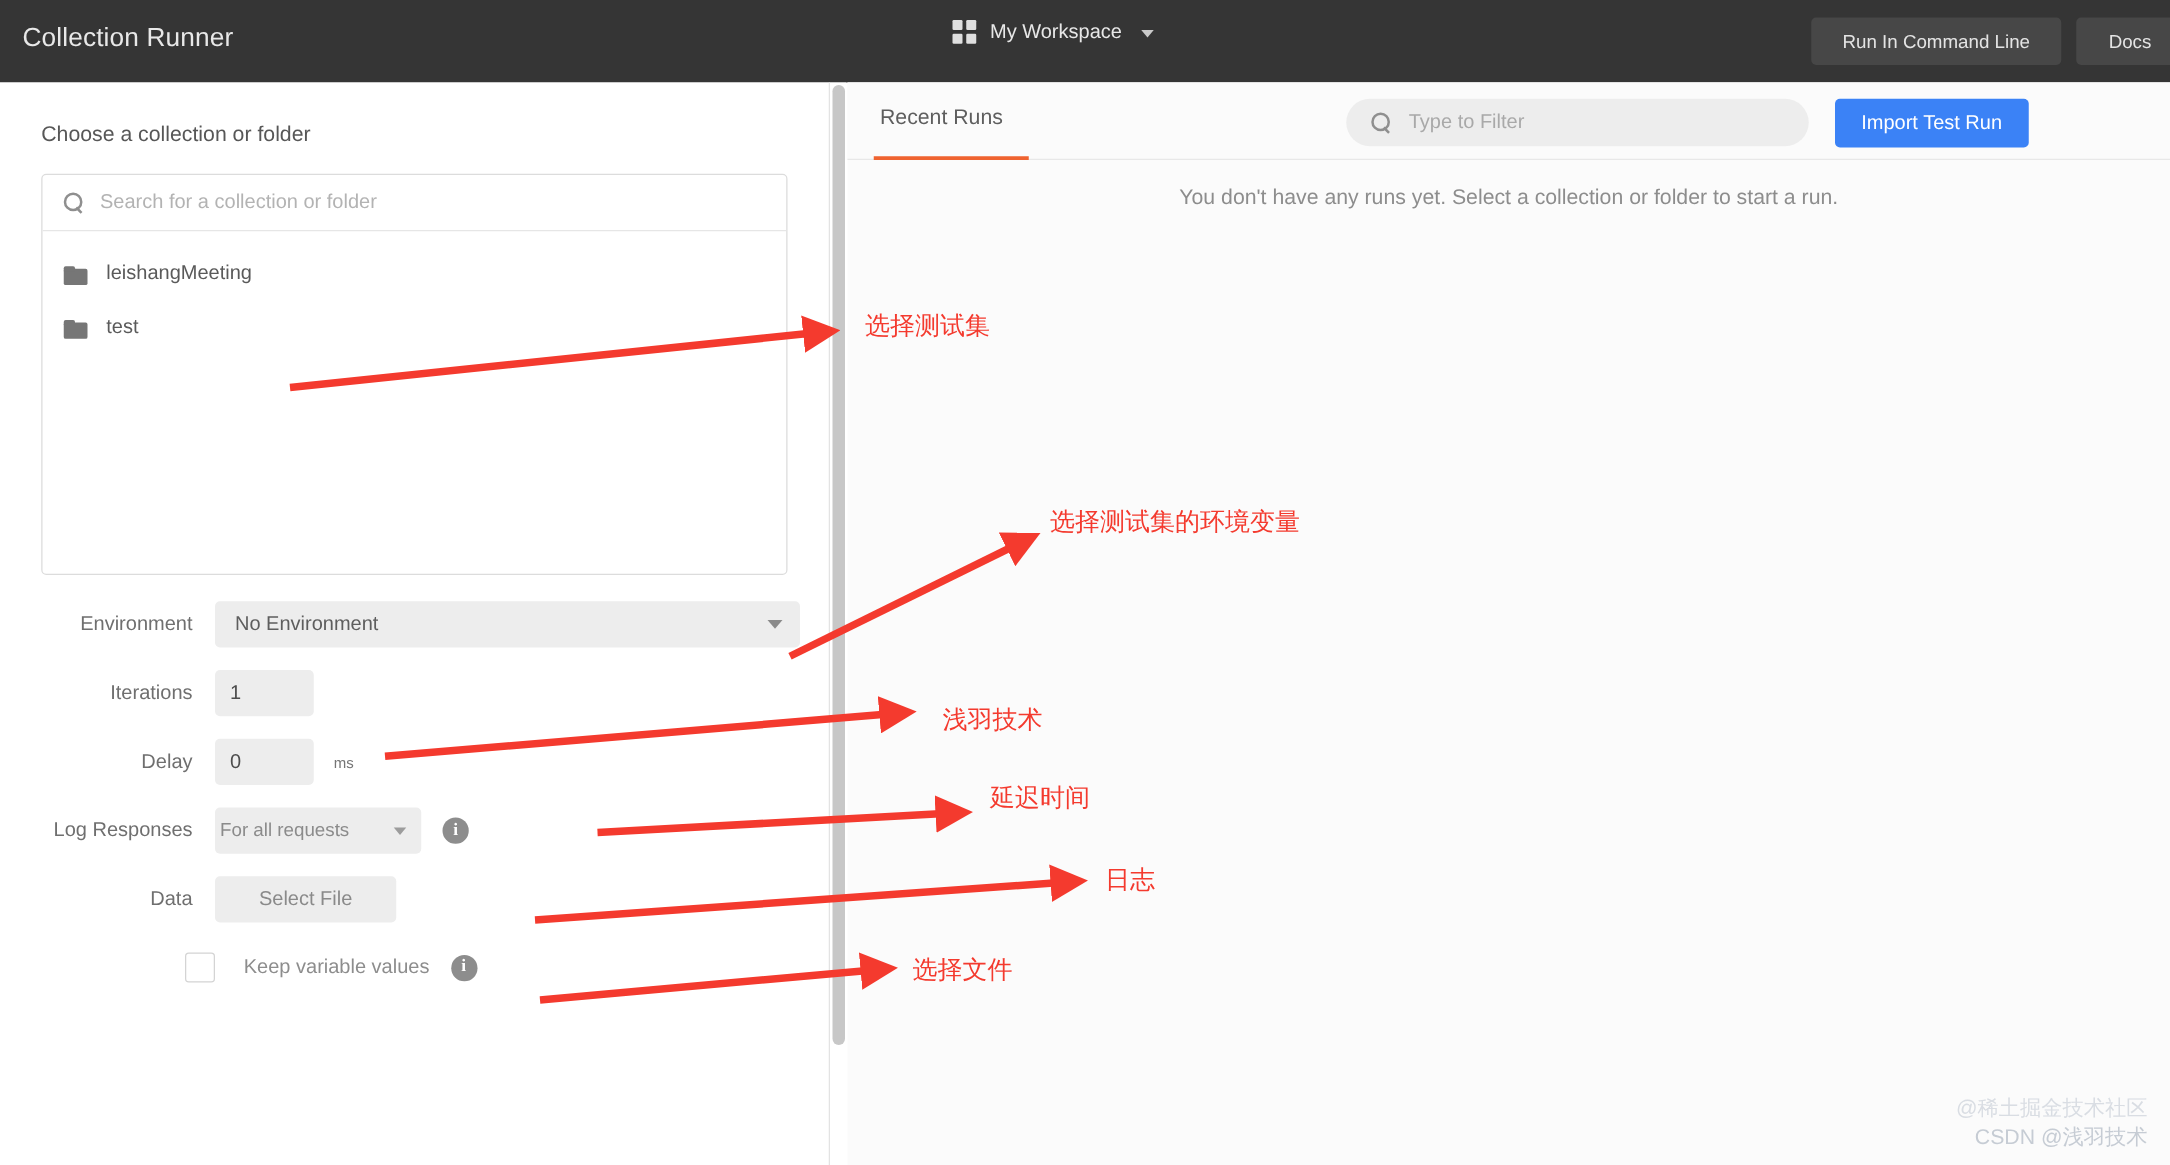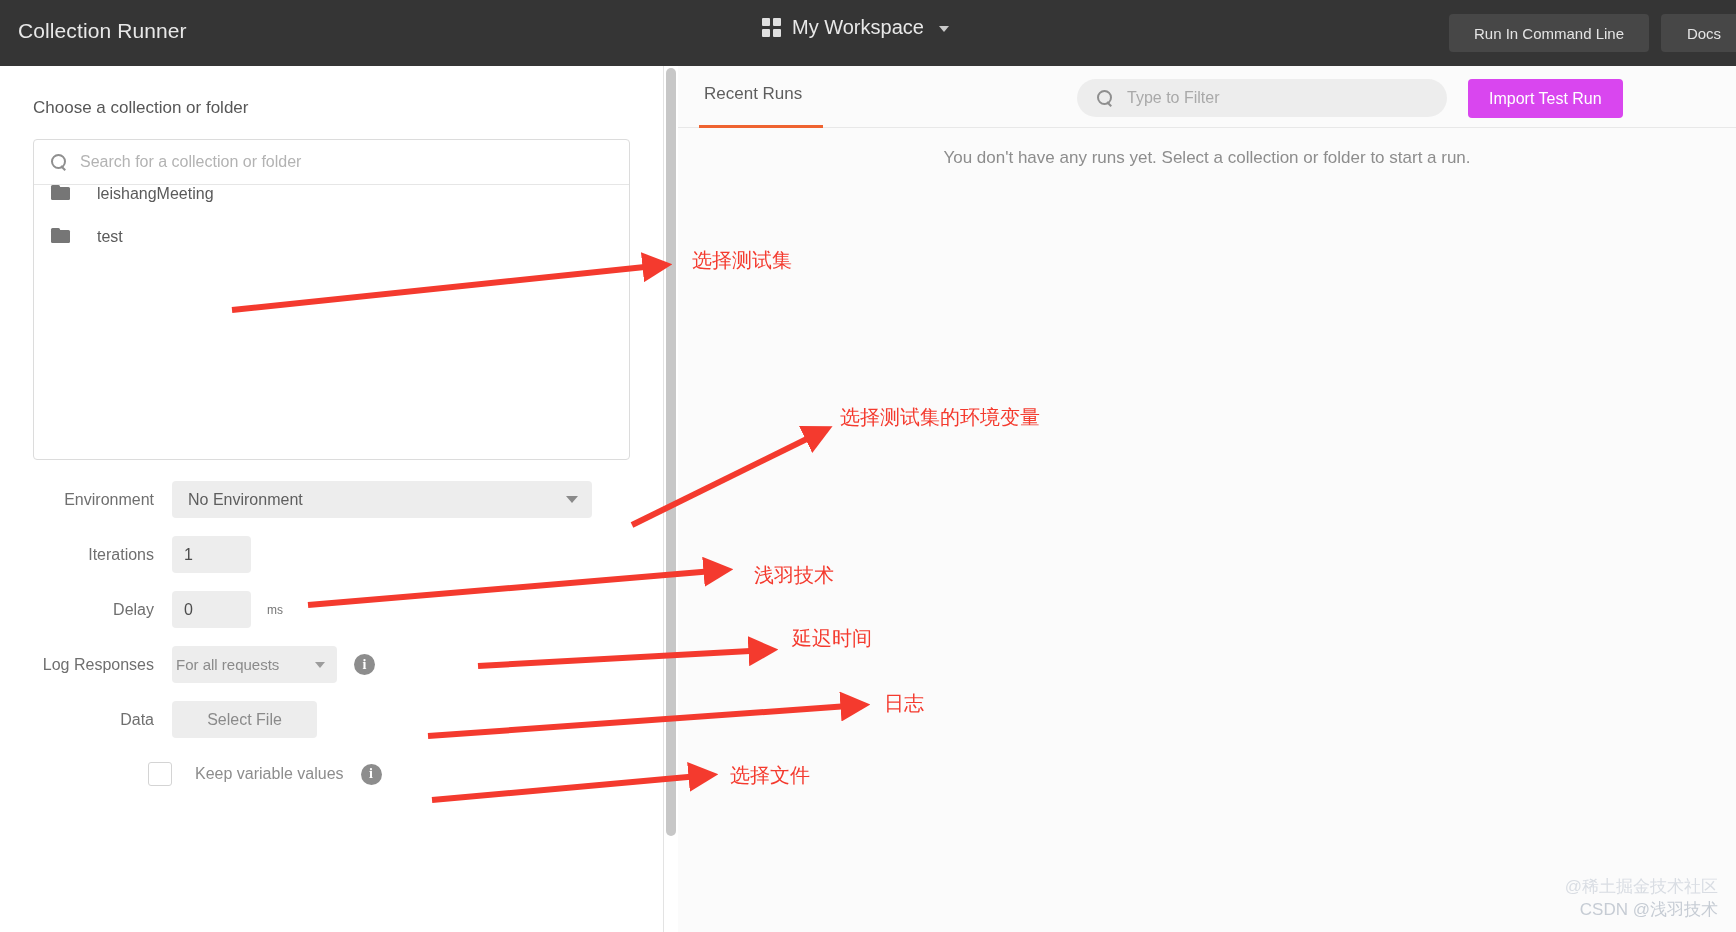--- a/index.html
+++ b/index.html
@@ -48,21 +48,21 @@
     grid-template-columns: 8px 8px;
     grid-template-rows: 8px 8px;
     gap: 3px;
   }
   .grid-icon i {
     display: block;
     background: #e0e0e0;
     border-radius: 1px;
   }
   .workspace-name {
-    font-size: 20px;
+    font-size: 16px;
     color: #e8e8e8;
   }
   .caret-down {
     width: 0; height: 0;
     border-left: 5.5px solid transparent;
     border-right: 5.5px solid transparent;
     border-top: 6.5px solid #c9c9c9;
     margin-left: 4px;
     margin-top: 3px;
   }
@@ -156,23 +156,23 @@
     align-items: center;
     padding-left: 17px;
     background: #fafafa;
     font-size: 16px;
     color: #6d6d6d;
     cursor: pointer;
   }
   .folder-row {
     height: 43px;
     display: flex;
-    align-items: flex-start;
+    align-items: flex-end;
     padding-left: 17px;
-    gap: 27px;
+    gap: 15px;
     cursor: pointer;
   }
   .folder-icon {
     position: relative;
     width: 19px; height: 15px;
     flex: none;
   }
   .folder-icon::before {
     content: "";
     position: absolute;
@@ -204,21 +204,21 @@
   }
   .form-label {
     width: 172px;
     text-align: right;
     padding-right: 18px;
     font-size: 16px;
     color: #6f6f6f;
     flex: none;
   }
   .env-select {
-    width: 420px; height: 37px;
+    width: 468px; height: 37px;
     background: #ededed;
     border: none;
     border-radius: 4px;
     display: flex;
     align-items: center;
     justify-content: space-between;
     padding: 0 14px 0 16px;
     font-size: 16px;
     color: #5e5e5e;
     cursor: pointer;
@@ -367,21 +367,21 @@
     font-family: inherit;
     color: #5e5e5e;
     width: 290px;
   }
   .filter-input::placeholder { color: #a9a9a9; }
   .import-btn {
     position: absolute;
     left: 790px; top: 13px;
     height: 39px;
     padding: 0 21px;
-    background: #d946ef;
+    background: #3b82f6;
     border: none;
     border-radius: 4px;
     color: #ffffff;
     font-size: 16px;
     font-family: inherit;
     cursor: pointer;
   }
   .empty-msg {
     position: absolute;
     left: 0; top: 82px;

